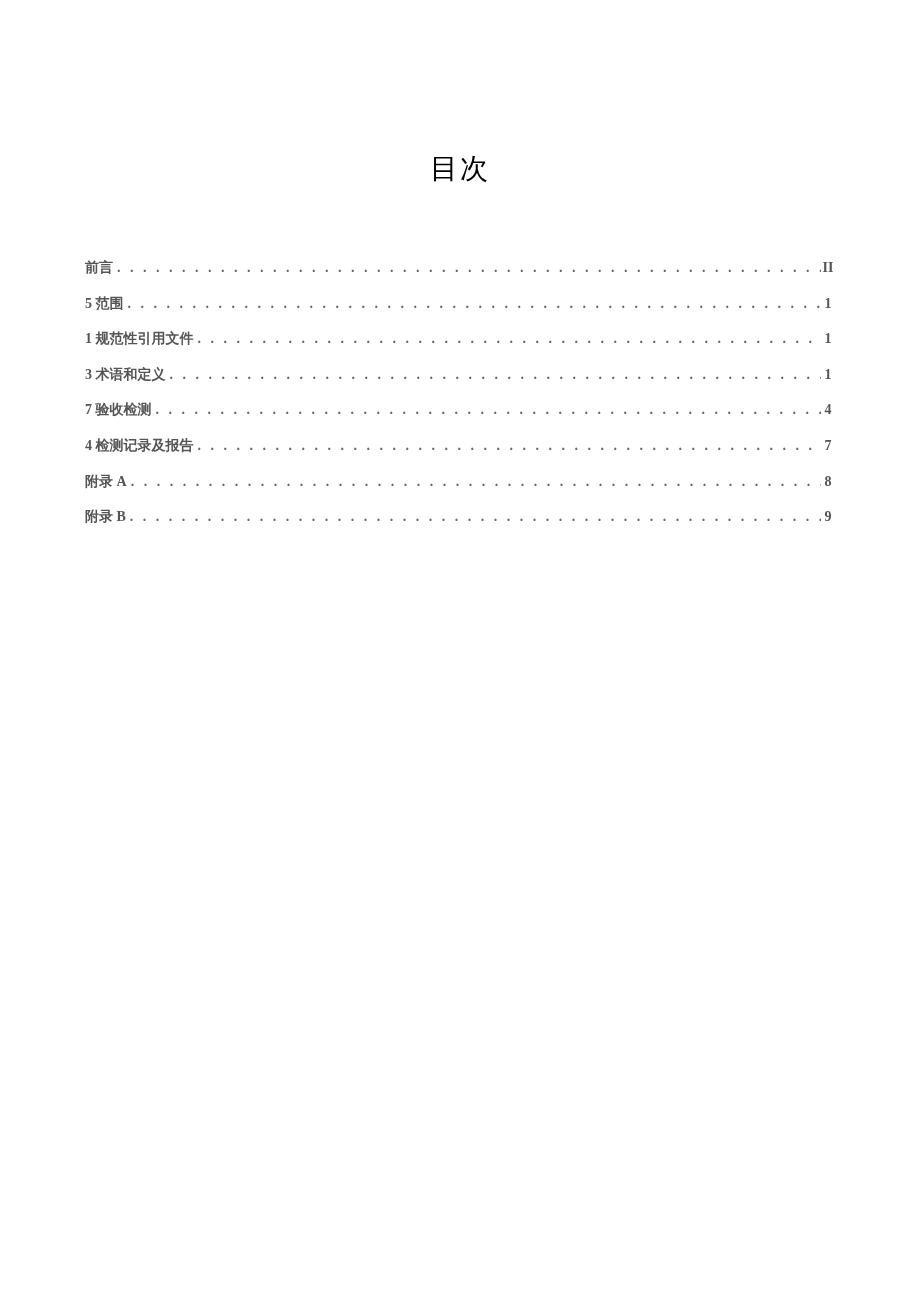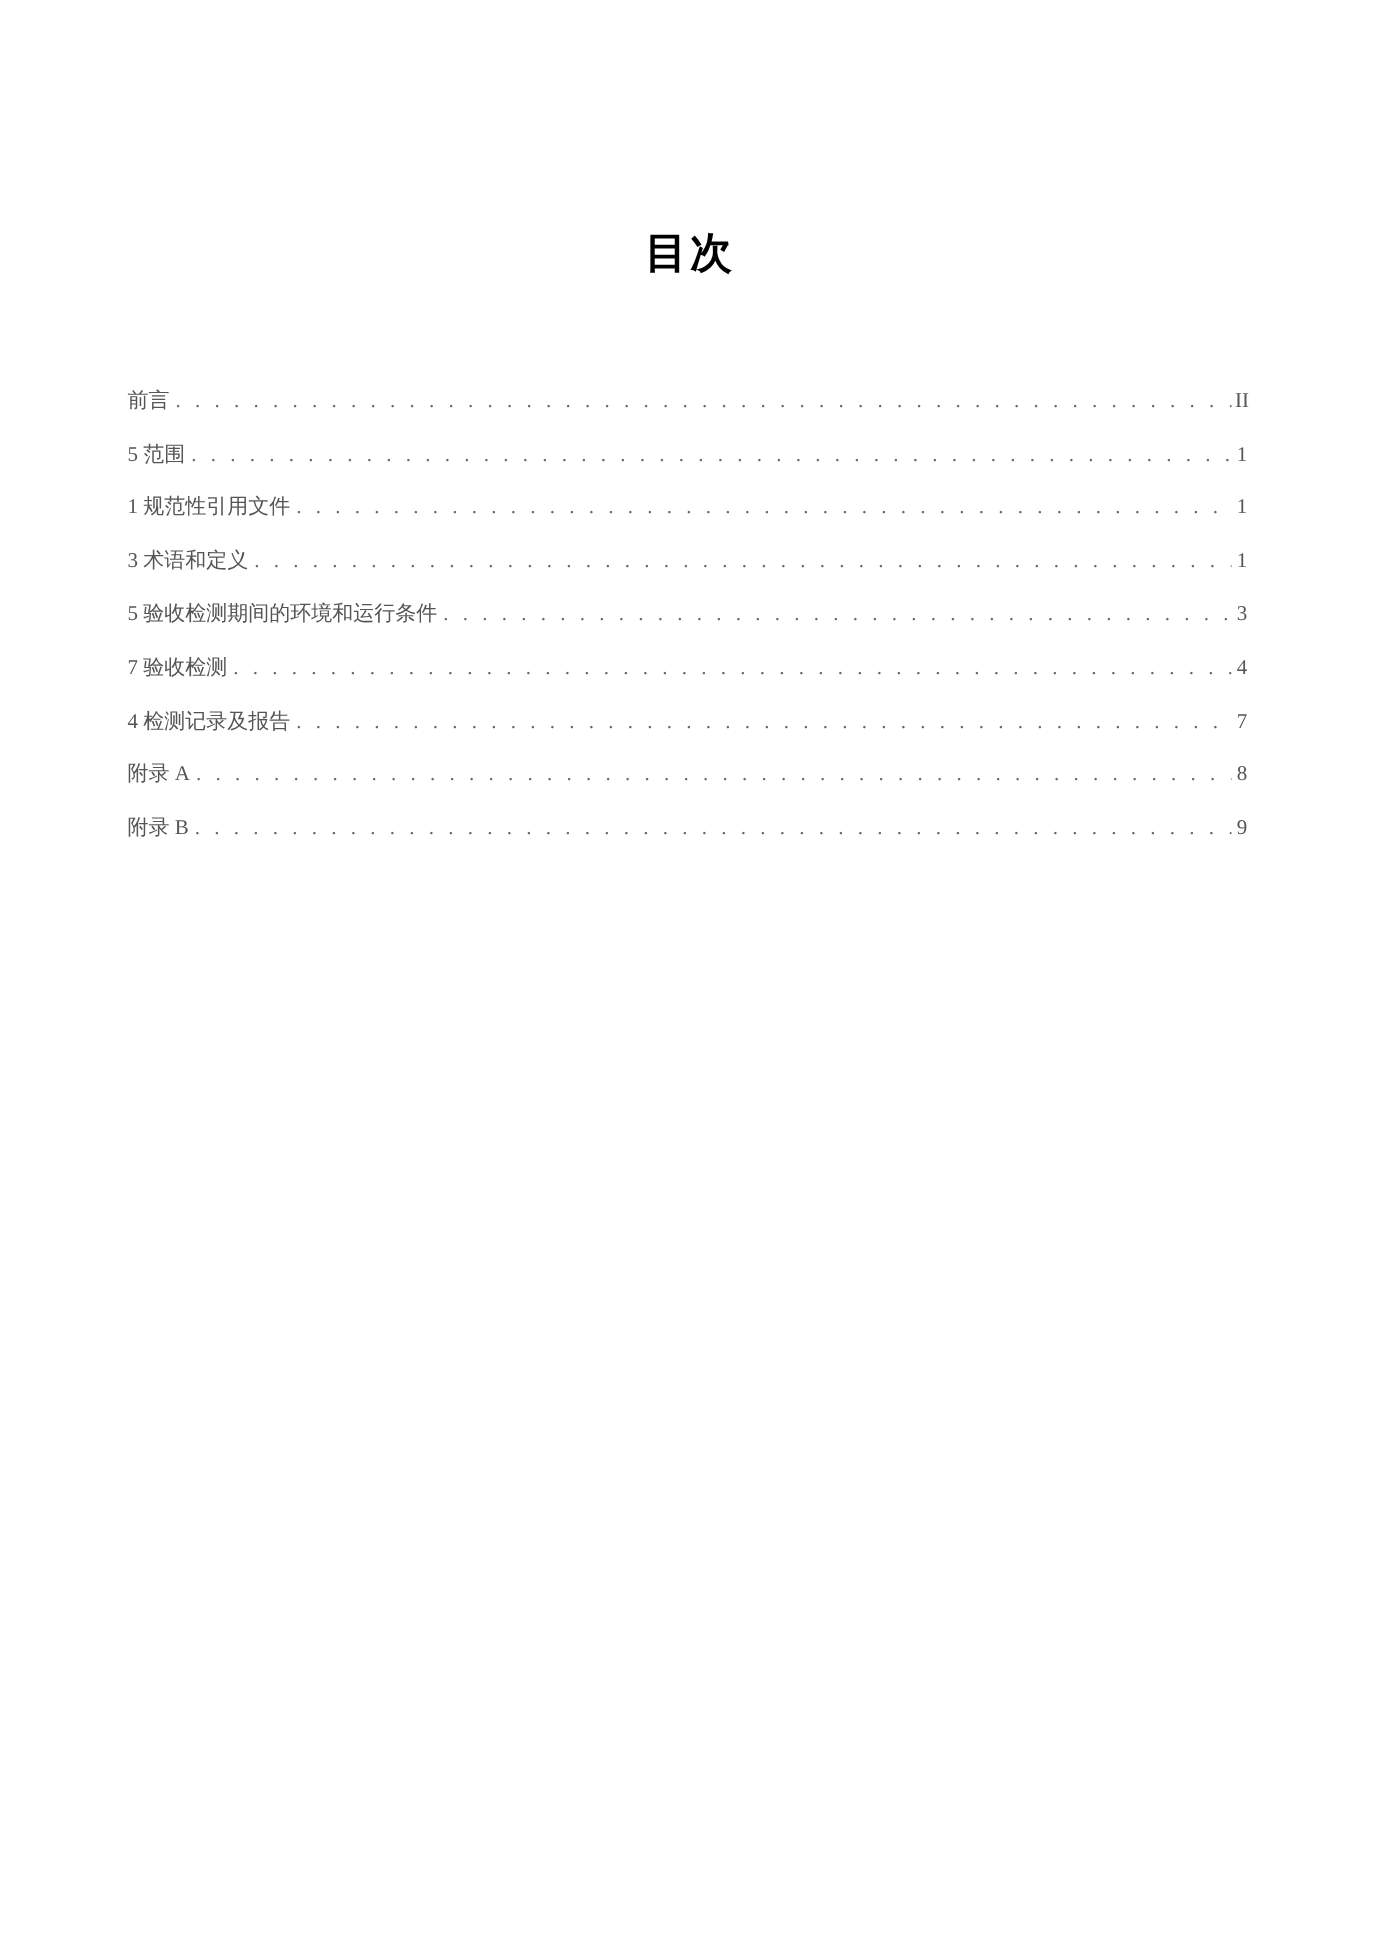--- a/index.html
+++ b/index.html
@@ -1,27 +1,27 @@
 <!DOCTYPE html>
 <html><head>
   <meta charset="utf-8">
   <style>
-    * { margin: 0; padding: 0; box-sizing: border-box; }
+    * { margin: 0; padding: 0; box-sizing: border-box; font-weight: bold; }
     body {
       width: 920px;
       height: 1301px;
       background: #ffffff;
       font-family: "SimSun", "宋体", serif;
       color: #333333;
       padding: 150px 85px 60px 85px;
     }
     .title {
       text-align: center;
       font-size: 28px;
-      font-weight: bold;
+      font-weight: normal;
       color: #000000;
       margin-bottom: 70px;
       letter-spacing: 2px;
     }
     .toc-list {
       width: 100%;
     }
     .toc-entry {
       display: flex;
       align-items: baseline;
@@ -70,25 +70,20 @@
     <span class="toc-label">1 规范性引用文件</span>
     <span class="toc-dots"></span>
     <span class="toc-page">1</span>
   </div>
   <div class="toc-entry">
     <span class="toc-label">3 术语和定义</span>
     <span class="toc-dots"></span>
     <span class="toc-page">1</span>
   </div>
   <div class="toc-entry">
-    <span class="toc-label">5 验收检测期间的环境和运行条件</span>
-    <span class="toc-dots"></span>
-    <span class="toc-page">3</span>
-  </div>
-  <div class="toc-entry">
     <span class="toc-label">7 验收检测</span>
     <span class="toc-dots"></span>
     <span class="toc-page">4</span>
   </div>
   <div class="toc-entry">
     <span class="toc-label">4 检测记录及报告</span>
     <span class="toc-dots"></span>
     <span class="toc-page">7</span>
   </div>
   <div class="toc-entry">

